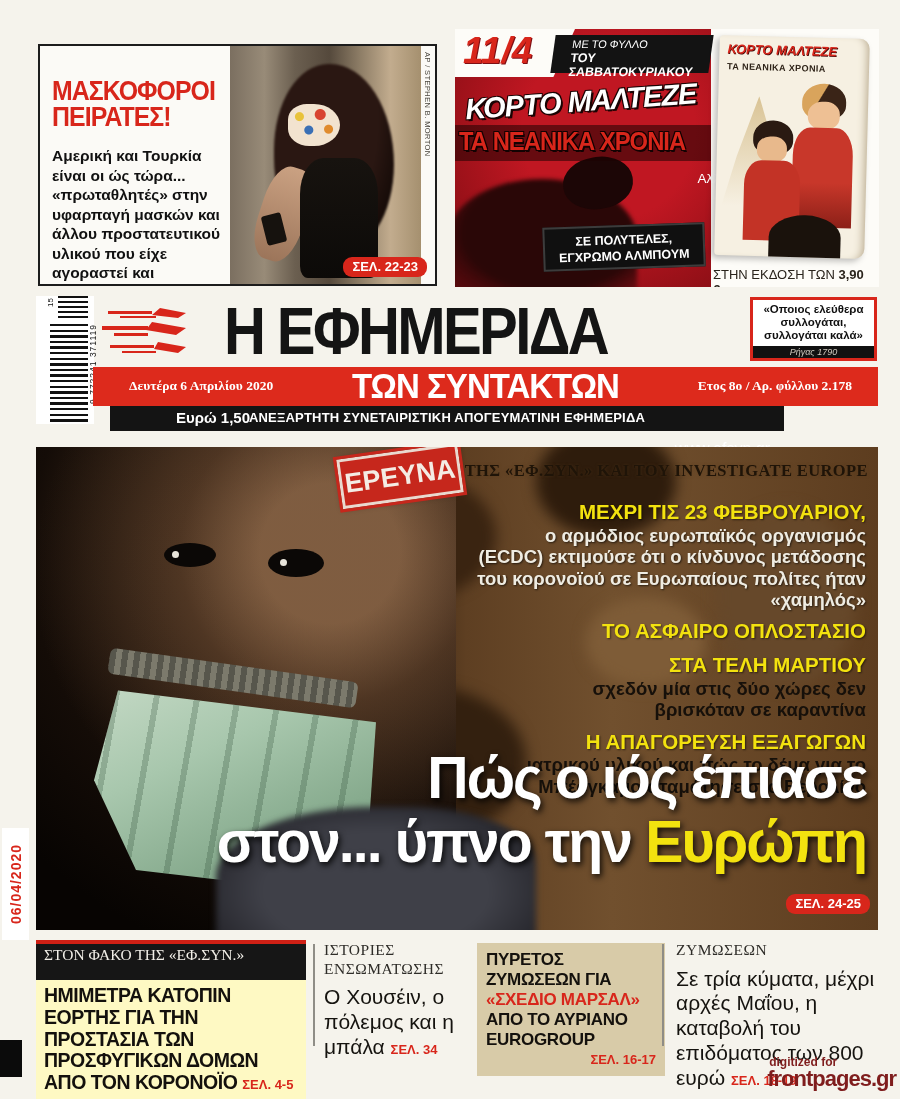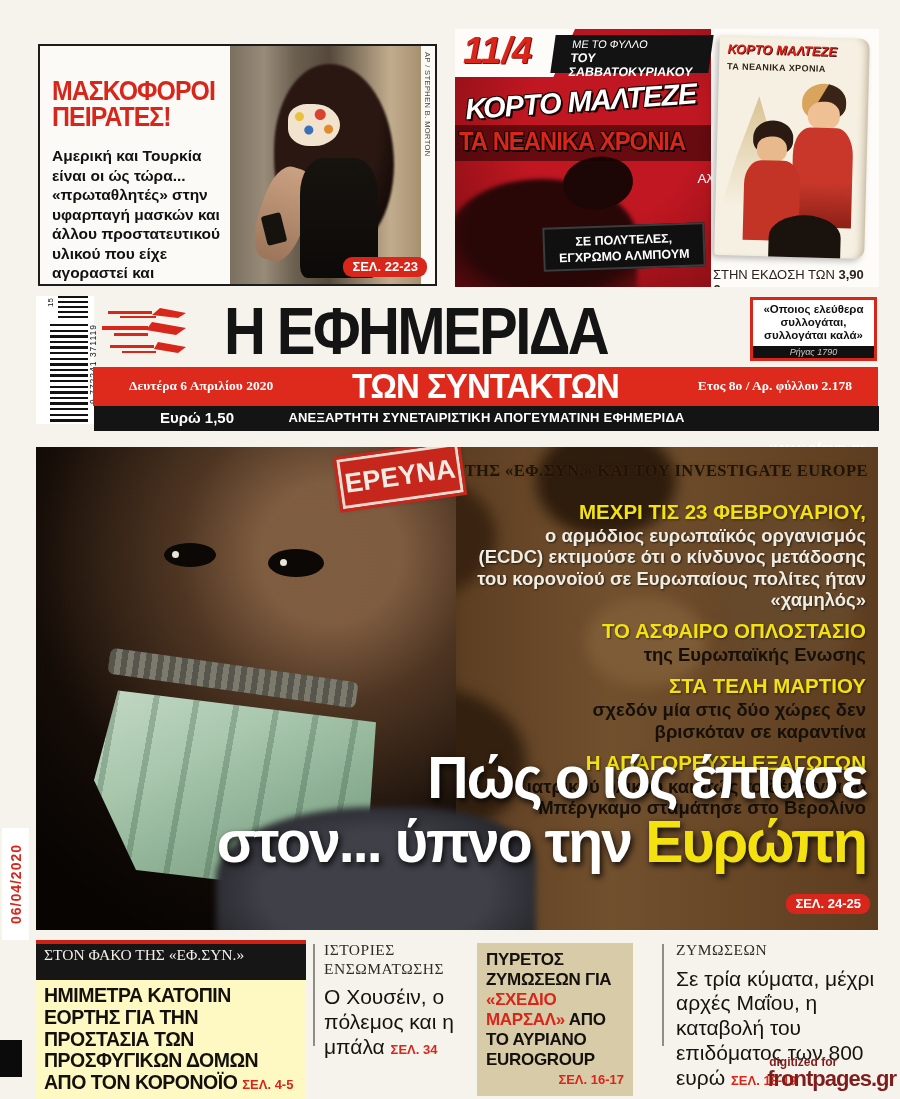--- a/index.html
+++ b/index.html
@@ -92,21 +92,21 @@
   #mh-title{left:224px;top:293px;width:530px;font-size:66px;font-weight:bold;color:#141414;letter-spacing:-3px;
      transform:scaleX(.88) scaleY(1.0);transform-origin:left top;white-space:nowrap;}
   #mh-quote{left:750px;top:297px;width:127px;background:#fff;border:3.5px solid #d8261b;text-align:center;}
   #mh-quote .qt{font-weight:bold;font-size:11.5px;line-height:1.15;padding:3px 2px;color:#101010;}
   #mh-quote .qa{background:#111;color:#cfcabf;font-style:italic;font-size:9px;padding:1px 0;}
   #mh-red{left:93px;top:367px;width:785px;height:39px;background:#dd2a1c;}
   #mh-date{position:absolute;left:36px;top:11px;color:#fff;font-size:13.5px;font-weight:bold;font-family:"Liberation Serif","DejaVu Serif",serif;}
   #mh-sub{position:absolute;left:0;right:0;top:0px;text-align:center;color:#fff;font-weight:bold;font-size:33px;
      letter-spacing:-1px;transform:scaleY(1.05);}
   #mh-issue{position:absolute;right:26px;top:11px;color:#fff;font-size:13.5px;font-weight:bold;font-family:"Liberation Serif","DejaVu Serif",serif;}
-  #mh-black{left:94px;top:406px;width:785px;height:25px;background:#141414;color:#fff;padding-left:21px;}
+  #mh-black{left:110px;top:406px;width:674px;height:25px;background:#141414;color:#fff;padding-left:21px;}
   #mh-price{position:absolute;left:66px;top:3px;font-weight:bold;font-size:15px;}
   #mh-tag{position:absolute;left:0;right:0;top:4px;text-align:center;font-weight:bold;font-size:13px;letter-spacing:.2px;}
   #mh-web{position:absolute;right:14px;top:2px;font-weight:normal;font-size:16px;margin-top:32px;}
 
   
   #main{left:36px;top:447px;width:842px;height:483px;background:#0d0806;overflow:hidden;}
   #map{position:absolute;left:250px;top:0;width:592px;height:483px;
      background:linear-gradient(90deg,rgba(26,14,7,0) 0,rgba(46,28,14,.95) 90px,#5e3f22 180px,#71502e 55%,#5d3d1f 100%);}
   .blot{position:absolute;border-radius:50%;filter:blur(7px);}
   #photo{position:absolute;left:0;top:0;width:420px;height:483px;
@@ -145,21 +145,21 @@
   #s1{left:36px;top:940px;width:270px;}
   #s1-kick{background:#161616;border-top:4px solid #cf2015;color:#f2efe8;
      font-family:"Liberation Serif","DejaVu Serif",serif;font-size:15.5px;padding:2px 8px 16px;}
   #s1-box{background:#fef9c3;padding:5px 8px 19px;}
   #s1-head{display:inline;color:#14110d;font-weight:bold;font-size:19.5px;line-height:1.12;letter-spacing:-.5px;
      transform:scaleX(.94);transform-origin:left top;}
   .inpage{color:#d8261b;font-weight:bold;font-size:13px;white-space:nowrap;}
   #s2{left:324px;top:941px;width:150px;}
   .kick-serif{color:#2e2c28;font-family:"Liberation Serif","DejaVu Serif",serif;font-size:15.5px;line-height:1.2;letter-spacing:.5px;}
   .soft-head{color:#15130f;font-size:21px;line-height:1.18;margin-top:7px;}
-  #s3{left:477px;top:943px;width:156px;background:#d8cba8;padding:7px 9px 9px;}
+  #s3{left:477px;top:943px;width:188px;background:#d8cba8;padding:7px 9px 9px;}
   #s3-head{color:#14110d;font-weight:bold;font-size:17px;line-height:1.18;letter-spacing:-.3px;}
   #s3-head .red{color:#d8261b;}
   #s3-page{display:block;text-align:right;margin-top:2px;}
   #s4{left:676px;top:941px;width:202px;}
 
   
   #side-label{left:2px;top:828px;width:27px;height:112px;background:#fff;display:flex;align-items:center;justify-content:center;}
   #side-label span{color:#d8261b;font-weight:bold;font-size:14px;writing-mode:vertical-rl;transform:rotate(180deg);letter-spacing:1px;}
   #corner-art{left:0;top:1040px;width:22px;height:37px;background:#0b0b0b;}
   #wm{right:4px;top:1056px;text-align:left;color:#7f1d1d;line-height:1;}
@@ -282,21 +282,20 @@
       <div id="denim"></div>
     </div>
 
     <div id="stamp">ΕΡΕΥΝΑ</div>
     <div id="kicker">ΤΗΣ «ΕΦ.ΣΥΝ.» ΚΑΙ ΤΟΥ INVESTIGATE EUROPE</div>
 
     <div id="bullets">
       <div class="b-head">ΜΕΧΡΙ ΤΙΣ 23 ΦΕΒΡΟΥΑΡΙΟΥ,</div>
       <div class="b-body b-light" style="width:390px;margin-left:40px;">ο αρμόδιος ευρωπαϊκός οργανισμός (ECDC) εκτιμούσε ότι ο κίνδυνος μετάδοσης του κορονοϊού σε Ευρωπαίους πολίτες ήταν «χαμηλός»</div>
       <div class="b-head">ΤΟ ΑΣΦΑΙΡΟ ΟΠΛΟΣΤΑΣΙΟ</div>
-      <div class="b-body b-dark">της Ευρωπαϊκής Ενωσης</div>
       <div class="b-head">ΣΤΑ ΤΕΛΗ ΜΑΡΤΙΟΥ</div>
       <div class="b-body b-dark" style="width:280px;margin-left:150px;">σχεδόν μία στις δύο χώρες δεν βρισκόταν σε καραντίνα</div>
       <div class="b-head">Η ΑΠΑΓΟΡΕΥΣΗ ΕΞΑΓΩΓΩΝ</div>
       <div class="b-body b-dark" style="width:340px;margin-left:90px;">ιατρικού υλικού και πώς το δέμα για το Μπέργκαμο σταμάτησε στο Βερολίνο</div>
     </div>
 
     <div id="hl">
       <div><span>Πώς ο ιός έπιασε</span></div>
       <div><span>στον... ύπνο την </span><span class="yellow">Ευρώπη</span></div>
     </div>

